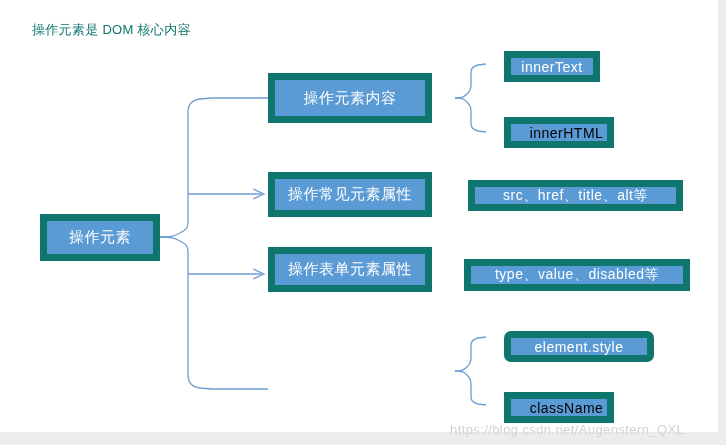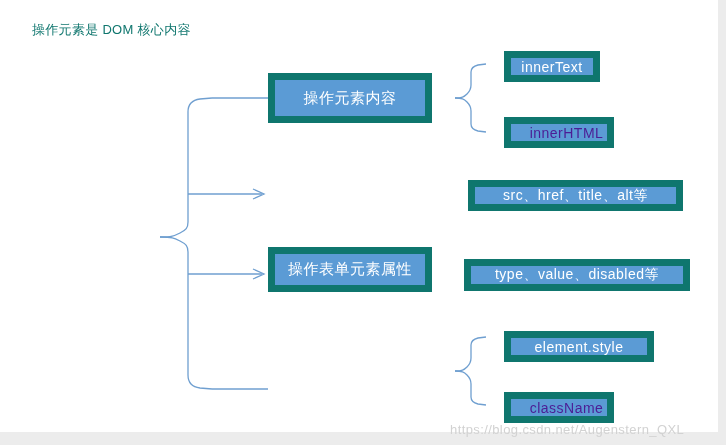--- a/index.html
+++ b/index.html
@@ -48,21 +48,21 @@
     display: flex;
     align-items: center;
     justify-content: center;
     color: #ffffff;
     font-size: 15px;
     letter-spacing: 0.5px;
     white-space: nowrap;
     user-select: none;
   }
   .node.red-label {
-    color: #4c1d95;
+    color: #000000;
     padding-left: 15px;
   }
   .node.small {
     font-size: 14px;
   }
   .watermark {
     position: absolute;
     left: 450px;
     top: 422px;
     font-size: 13px;
@@ -125,25 +125,31 @@
                C 462 371 464 372 467 375
                C 470 378 471 380 471 384
                L 471 397
                C 471 401 474 403 478 404
                L 486 405"></path>
     </g>
   </svg>
 
   <div class="title">操作元素是 DOM 核心内容</div>
 
+  <div class="node" style="left:40px; top:214px; width:120px; height:47px;">
+    <span>操作元素</span>
+  </div>
 
   <div class="node" style="left:268px; top:73px; width:164px; height:50px;">
     <span>操作元素内容</span>
   </div>
 
+  <div class="node" style="left:268px; top:172px; width:164px; height:45px;">
+    <span>操作常见元素属性</span>
+  </div>
 
   <div class="node" style="left:268px; top:247px; width:164px; height:45px;">
     <span>操作表单元素属性</span>
   </div>
 
 
   <div class="node small" style="left:504px; top:51px; width:96px; height:31px;">
     <span>innerText</span>
   </div>
 
@@ -152,21 +158,21 @@
   </div>
 
   <div class="node small" style="left:468px; top:180px; width:215px; height:31px;">
     <span>src、href、title、alt等</span>
   </div>
 
   <div class="node small" style="left:464px; top:259px; width:226px; height:32px;">
     <span>type、value、disabled等</span>
   </div>
 
-  <div class="node small" style="left:504px; top:331px; width:150px; height:31px;">
+  <div class="node small" style="left:504px; top:331px; width:150px; height:31px;border-radius:7px;">
     <span>element.style</span>
   </div>
 
   <div class="node small red-label" style="left:504px; top:392px; width:110px; height:31px;">
     <span>className</span>
   </div>
 
   <div class="watermark">https://blog.csdn.net/Augenstern_QXL</div>
 
 </div>

